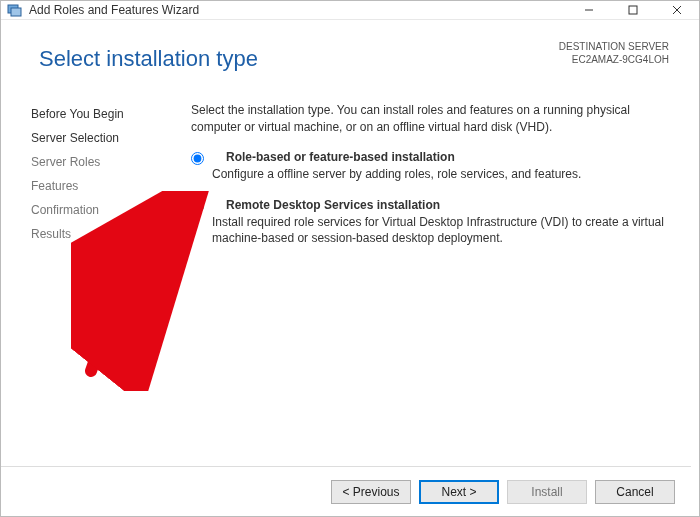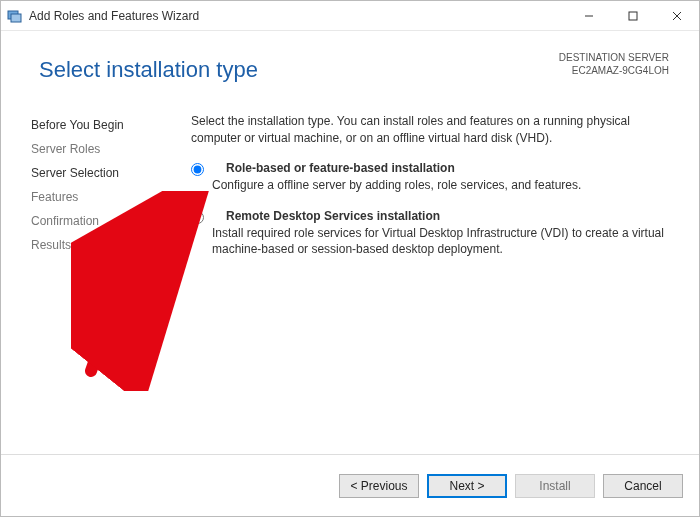--- a/index.html
+++ b/index.html
@@ -7,21 +7,21 @@
     margin: 0;
     font-family: "Segoe UI", Arial, sans-serif;
     background: #fff;
     width: 700px;
     height: 517px;
     overflow: hidden;
     border: 1px solid #bbb;
     position: relative;
   }
   .titlebar {
-    height: 30px;
+    height: 19px;
     display: flex;
     align-items: center;
     padding: 0 0 0 6px;
     font-size: 12px;
     color: #333;
     border-bottom: 1px solid #e8e8e8;
   }
   .titlebar .app-icon {
     width: 16px; height: 16px;
     margin-right: 6px;
@@ -87,22 +87,22 @@
     margin-bottom: 16px;
   }
   .opt input[type=radio] {
     margin: 2px 8px 0 0;
   }
   .opt-body { flex: 1; }
   .opt-title { font-weight: 600; margin-bottom: 2px; margin-left: 14px; }
   .opt-desc { color: #333; line-height: 1.35; }
   .footer {
     position: absolute;
-    bottom: 0; left: 0; right: 0;
-    height: 62px;
+    bottom: 0; left: 0; right: 8px;
+    height: 50px;
     border-top: 1px solid #ddd;
     display: flex;
     align-items: center;
     justify-content: flex-end;
     padding: 0 16px;
     gap: 8px;
     background: #fff;
   }
   .btn {
     min-width: 80px;
@@ -164,22 +164,22 @@
   <h1>Select installation type</h1>
   <div class="dest">
     <div>DESTINATION SERVER</div>
     <div>EC2AMAZ-9CG4LOH</div>
   </div>
 </div>
 
 <div class="content">
   <div class="nav" id="nav">
       <div class="nav-item enabled">Before You Begin</div>
+      <div class="nav-item enabled">Server Selection</div>
       <div class="nav-item">Server Roles</div>
-      <div class="nav-item enabled">Server Selection</div>
       <div class="nav-item">Features</div>
       <div class="nav-item">Confirmation</div>
       <div class="nav-item">Results</div>
     </div>
   <div class="main">
     <div class="intro">Select the installation type. You can install roles and features on a running physical computer or virtual machine, or on an offline virtual hard disk (VHD).</div>
     <div id="opts">
         <label class="opt">
           <input type="radio" name="itype" checked="" style="">
           <div class="opt-body">

